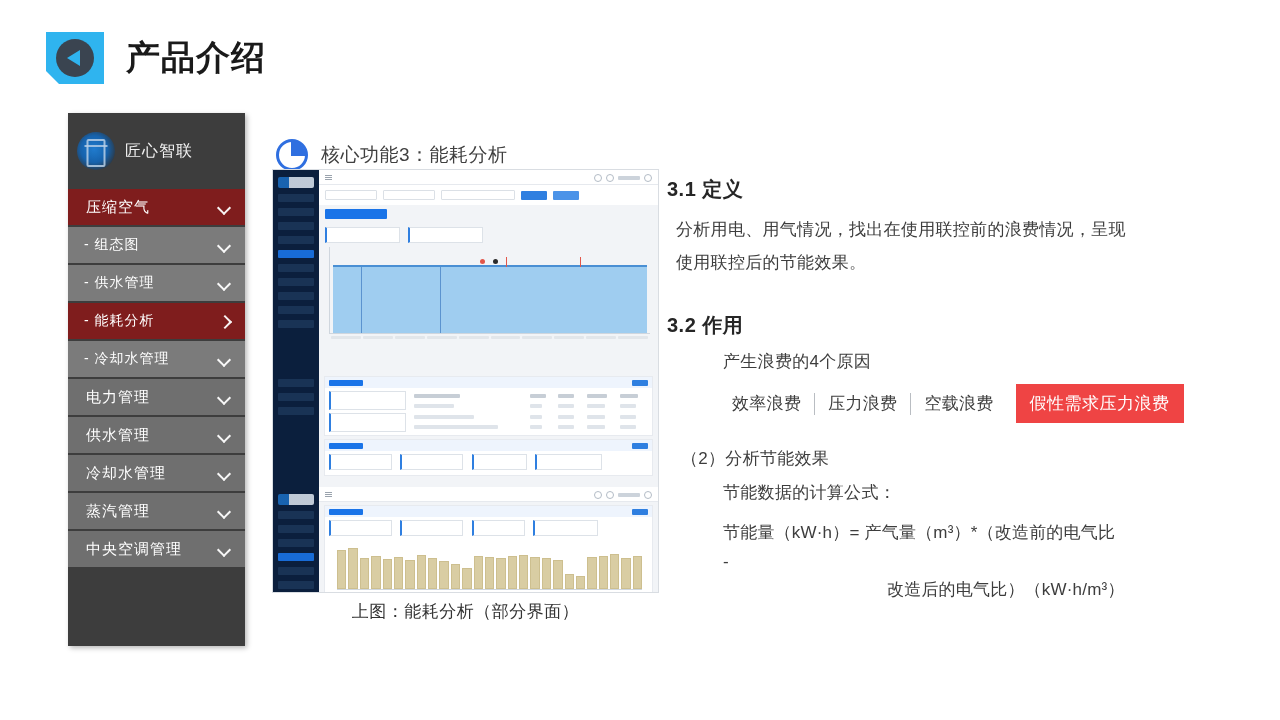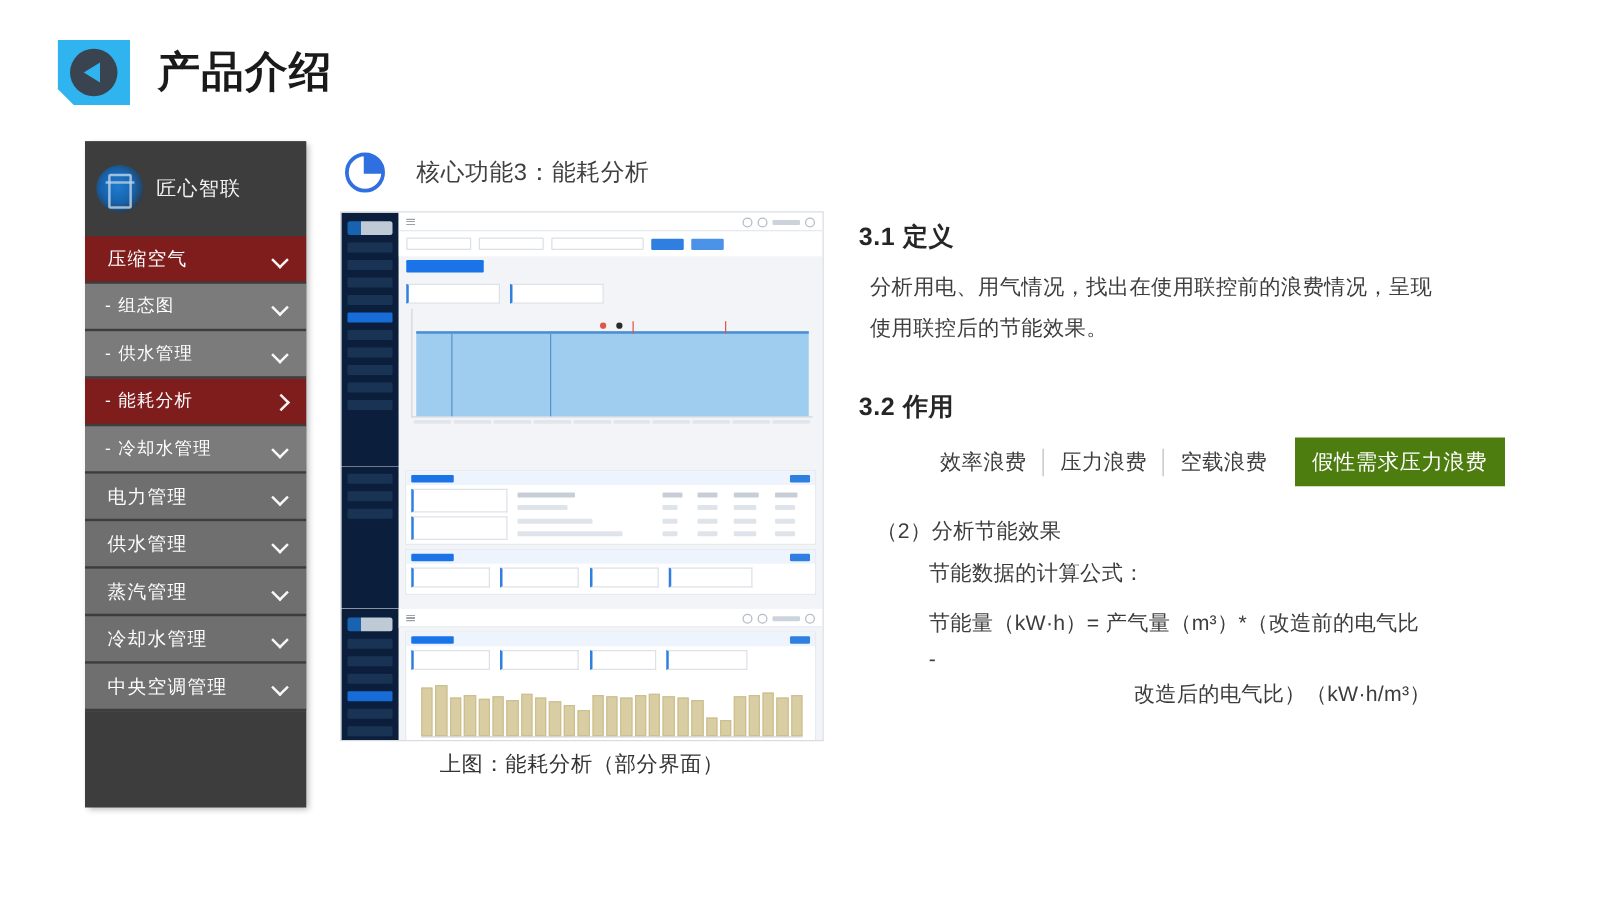--- a/index.html
+++ b/index.html
@@ -67,21 +67,21 @@
   .nav-item .lbl{white-space:nowrap;}
   .chev{width:13px;height:13px;position:relative;flex:none;opacity:.95;}
   .chev::before{
     content:"";position:absolute;left:1px;top:2px;width:8px;height:8px;
     border-right:2px solid #ffffff;border-bottom:2px solid #ffffff;
     transform:rotate(45deg);
   }
   .chev.right::before{transform:rotate(-45deg);left:2px;top:2px;}
 
   
-  .section-head{position:absolute;left:276px;top:122px;display:flex;align-items:center;gap:25px;}
+  .section-head{position:absolute;left:276px;top:139px;display:flex;align-items:center;gap:13px;}
   .pie-icon{
     width:32px;height:32px;border-radius:50%;border:3px solid #2f6fe0;
     position:relative;flex:none;background:#ffffff;box-sizing:border-box;
   }
   .pie-icon::after{
     content:"";position:absolute;right:-1px;top:-1px;width:15px;height:15px;
     background:#2f6fe0;border-radius:0 100% 0 0;
   }
   .section-head-text{font-size:19px;color:#404040;letter-spacing:.5px;}
 
@@ -144,31 +144,31 @@
   .tbl td{padding:2px 3px;}
   .tbl .cell{height:4px;background:#dfe4ea;border-radius:1px;}
   .tbl .cellh{height:4px;background:#c7ced6;border-radius:1px;}
 
   .shot-caption{
     position:absolute;left:273px;top:600px;width:385px;text-align:center;
     font-size:17px;color:#333;letter-spacing:.5px;
   }
 
   
-  .content{position:absolute;left:687px;top:176px;width:545px;}
+  .content{position:absolute;left:667px;top:176px;width:545px;}
   .h-num{font-size:20px;font-weight:bold;color:#262626;margin:0 0 10px 0;letter-spacing:.5px;}
   .h-num.second{margin-top:33px;}
   .para{font-size:17px;line-height:33px;color:#3d3d3d;margin:0 0 0 9px;letter-spacing:.3px;}
   .l1txt{font-size:17px;color:#3d3d3d;margin:13px 0 0 14px;letter-spacing:.3px;}
   .l2txt{font-size:17px;color:#3d3d3d;margin:11px 0 0 56px;letter-spacing:.3px;}
   .reasons{display:flex;align-items:center;margin:11px 0 0 52px;}
   .reason{font-size:17px;color:#3d3d3d;padding:0 13px;letter-spacing:.3px;}
   .rsep{width:1px;height:22px;background:#b9bdc2;}
   .reason.hl{
-    background:#4d7c0f;color:#ffffff;padding:8px 14px;margin-left:9px;letter-spacing:.5px;
+    background:#ef4444;color:#ffffff;padding:8px 14px;margin-left:9px;letter-spacing:.5px;
   }
   .formula{font-size:17px;color:#3d3d3d;margin:14px 0 0 56px;letter-spacing:.2px;line-height:30px;}
   .formula2{font-size:17px;color:#3d3d3d;margin:4px 0 0 56px;}
   .formula3{font-size:17px;color:#3d3d3d;margin:6px 0 0 220px;letter-spacing:.2px;}
 </style>
 </head>
 <body>
 
 <div class="slide">
 
@@ -209,25 +209,25 @@
     </div>
     <div class="nav-item l1">
       <span class="lbl">电力管理</span>
       <span class="chev"></span>
     </div>
     <div class="nav-item l1">
       <span class="lbl">供水管理</span>
       <span class="chev"></span>
     </div>
     <div class="nav-item l1">
+      <span class="lbl">冷却水管理</span>
+      <span class="chev"></span>
+    </div>
+    <div class="nav-item l1">
       <span class="lbl">蒸汽管理</span>
-      <span class="chev"></span>
-    </div>
-    <div class="nav-item l1">
-      <span class="lbl">冷却水管理</span>
       <span class="chev"></span>
     </div>
     <div class="nav-item l1">
       <span class="lbl">中央空调管理</span>
       <span class="chev"></span>
     </div>
   </div>
 
   <div class="section-head">
     <div class="pie-icon"></div>
@@ -474,20 +474,21 @@
   </div>
 
   <div class="shot-caption">上图：能耗分析（部分界面）</div>
 
   <div class="content">
     <div class="h-num">3.1 定义</div>
     <div class="para">分析用电、用气情况，找出在使用联控前的浪费情况，呈现</div>
     <div class="para">使用联控后的节能效果。</div>
 
     <div class="h-num second">3.2 作用</div>
+    <div class="l2txt">产生浪费的4个原因</div>
 
     <div class="reasons">
       <span class="reason">效率浪费</span>
       <span class="rsep"></span>
       <span class="reason">压力浪费</span>
       <span class="rsep"></span>
       <span class="reason">空载浪费</span>
       <span class="reason hl">假性需求压力浪费</span>
     </div>
 

